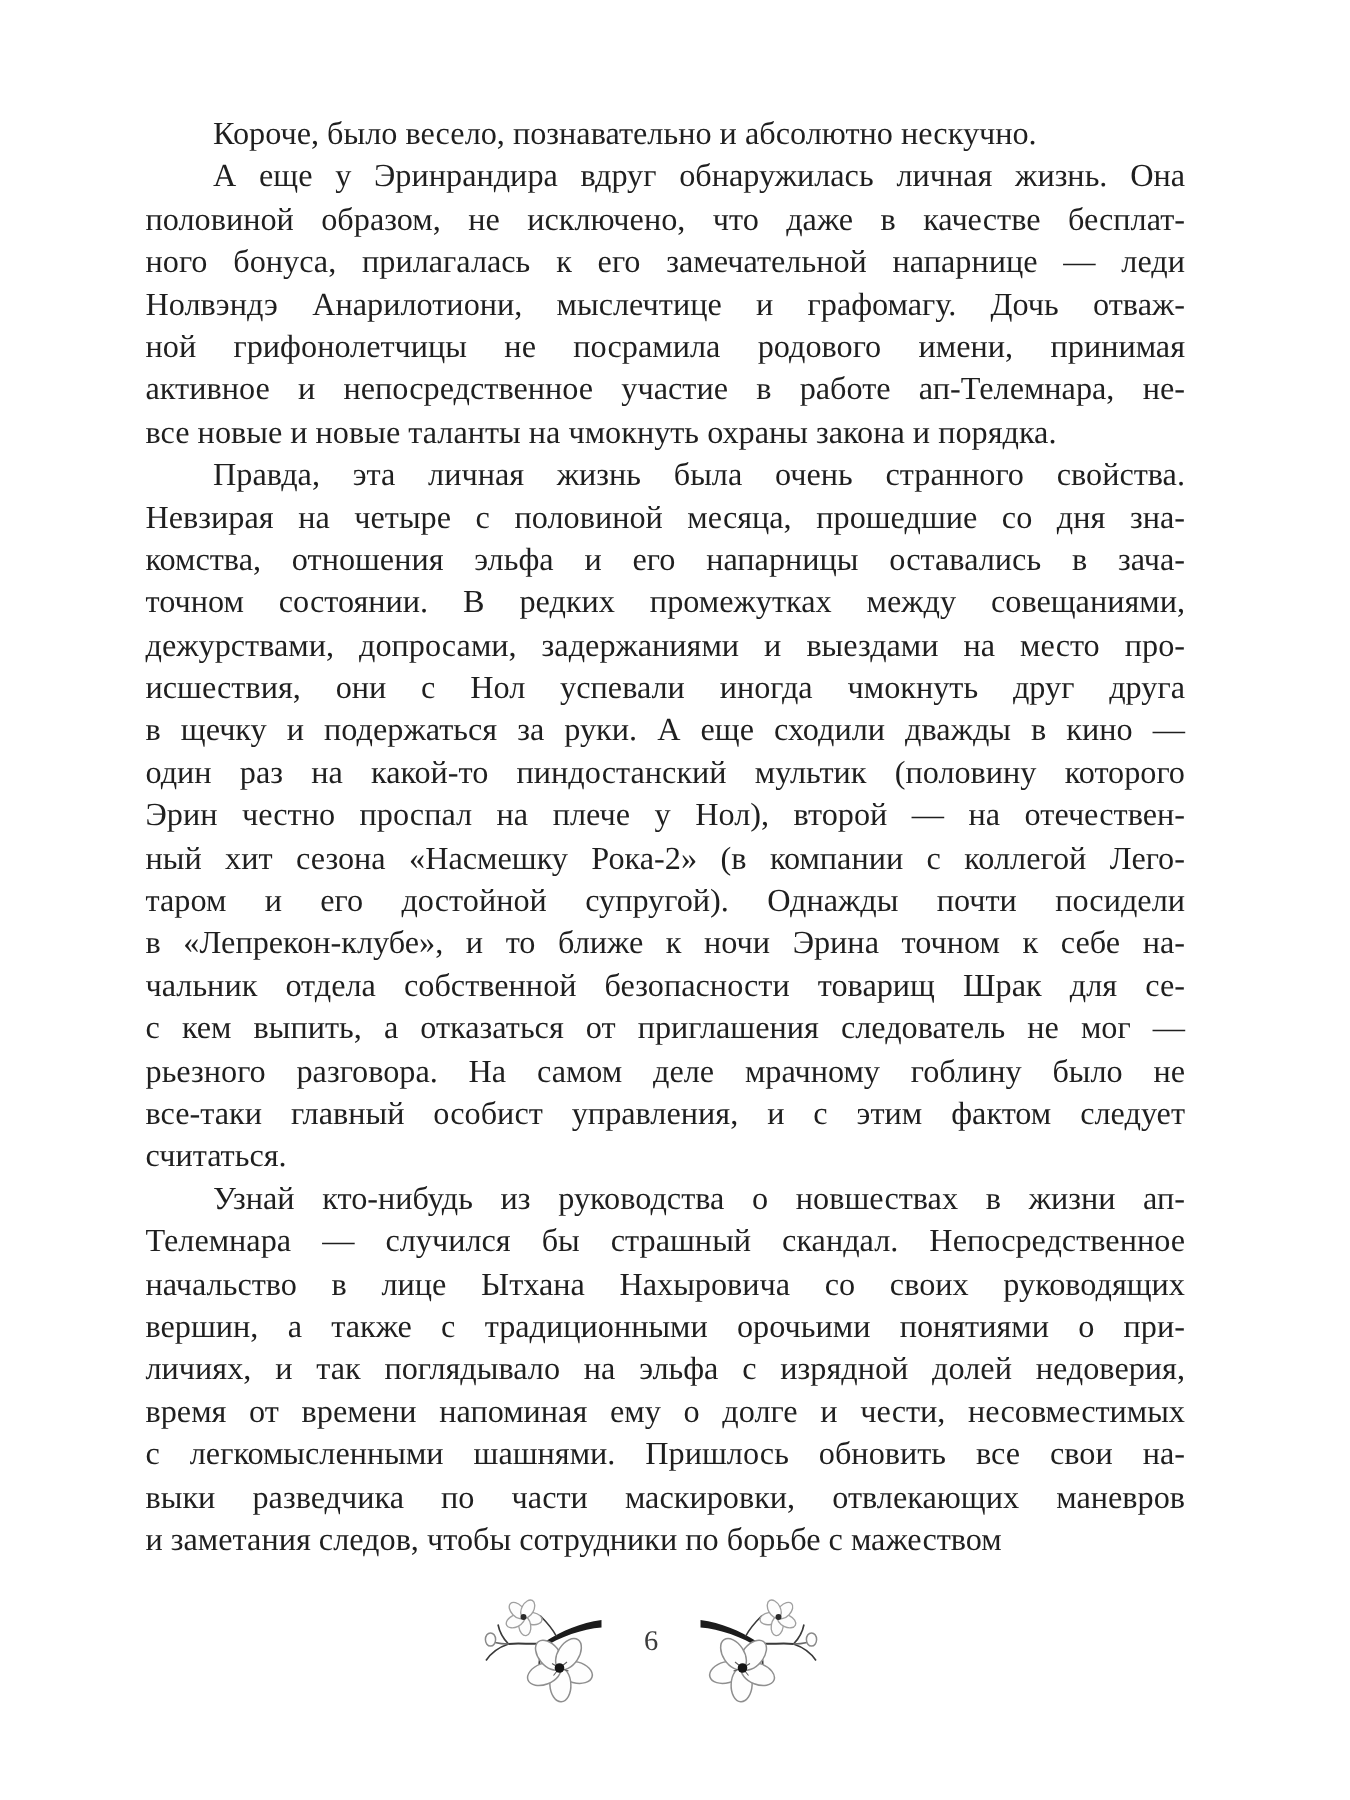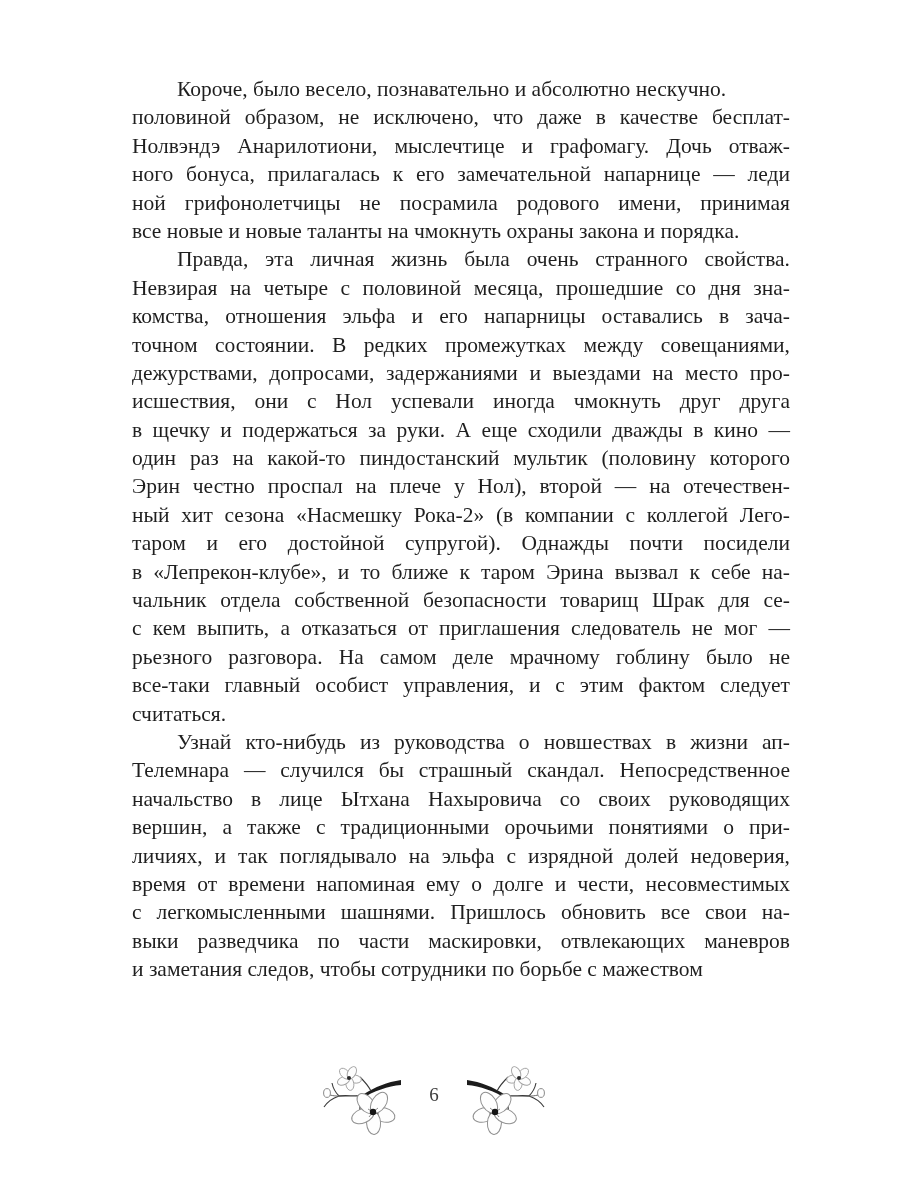--- a/index.html
+++ b/index.html
@@ -22,21 +22,20 @@
     font-size: 21.5px;
     line-height: 28.4px;
     color: #1f1f1f;
   }
   .para { margin: 0; padding: 0; }
   .line {
     text-align: justify;
     text-align-last: justify;
     height: 28.4px;
     white-space: normal;
-    margin-left: 35px;
   }
   .line.first { text-indent: 45px; }
   .line.last {
     text-align: left;
     text-align-last: left;
   }
   .footer {
     position: absolute;
     left: 0;
     top: 1066px;
@@ -61,39 +60,41 @@
   }
 </style>
 </head>
 <body>
 
 <div class="page-text">
     <div class="para">
       <div class="line first last">Короче, было весело, познавательно и абсолютно нескучно.</div>
     </div>
     <div class="para">
+      <div class="line first">А еще у Эринрандира вдруг обнаружилась личная жизнь. Она</div>
       <div class="line">половиной образом, не исключено, что даже в качестве бесплат-</div>
+      <div class="line">ного бонуса, прилагалась к его замечательной напарнице — леди</div>
       <div class="line">Нолвэндэ Анарилотиони, мыслечтице и графомагу. Дочь отваж-</div>
-      <div class="line">ного бонуса, прилагалась к его замечательной напарнице — леди</div>
       <div class="line">ной грифонолетчицы не посрамила родового имени, принимая</div>
+      <div class="line">активное и непосредственное участие в работе ап-Телемнара, не-</div>
       <div class="line last">все новые и новые таланты на чмокнуть охраны закона и порядка.</div>
     </div>
     <div class="para">
       <div class="line first">Правда, эта личная жизнь была очень странного свойства.</div>
       <div class="line">Невзирая на четыре с половиной месяца, прошедшие со дня зна-</div>
       <div class="line">комства, отношения эльфа и его напарницы оставались в зача-</div>
       <div class="line">точном состоянии. В редких промежутках между совещаниями,</div>
       <div class="line">дежурствами, допросами, задержаниями и выездами на место про-</div>
       <div class="line">исшествия, они с Нол успевали иногда чмокнуть друг друга</div>
       <div class="line">в щечку и подержаться за руки. А еще сходили дважды в кино —</div>
       <div class="line">один раз на какой-то пиндостанский мультик (половину которого</div>
       <div class="line">Эрин честно проспал на плече у Нол), второй — на отечествен-</div>
       <div class="line">ный хит сезона «Насмешку Рока-2» (в компании с коллегой Лего-</div>
       <div class="line">таром и его достойной супругой). Однажды почти посидели</div>
-      <div class="line">в «Лепрекон-клубе», и то ближе к таром Эрина вызвал к себе на-</div>
+      <div class="line">в «Лепрекон-клубе», и то ближе к ночи Эрина точном к себе на-</div>
       <div class="line">чальник отдела собственной безопасности товарищ Шрак для се-</div>
       <div class="line">с кем выпить, а отказаться от приглашения следователь не мог —</div>
       <div class="line">рьезного разговора. На самом деле мрачному гоблину было не</div>
       <div class="line">все-таки главный особист управления, и с этим фактом следует</div>
       <div class="line last">считаться.</div>
     </div>
     <div class="para">
       <div class="line first">Узнай кто-нибудь из руководства о новшествах в жизни ап-</div>
       <div class="line">Телемнара — случился бы страшный скандал. Непосредственное</div>
       <div class="line">начальство в лице Ытхана Нахыровича со своих руководящих</div>

